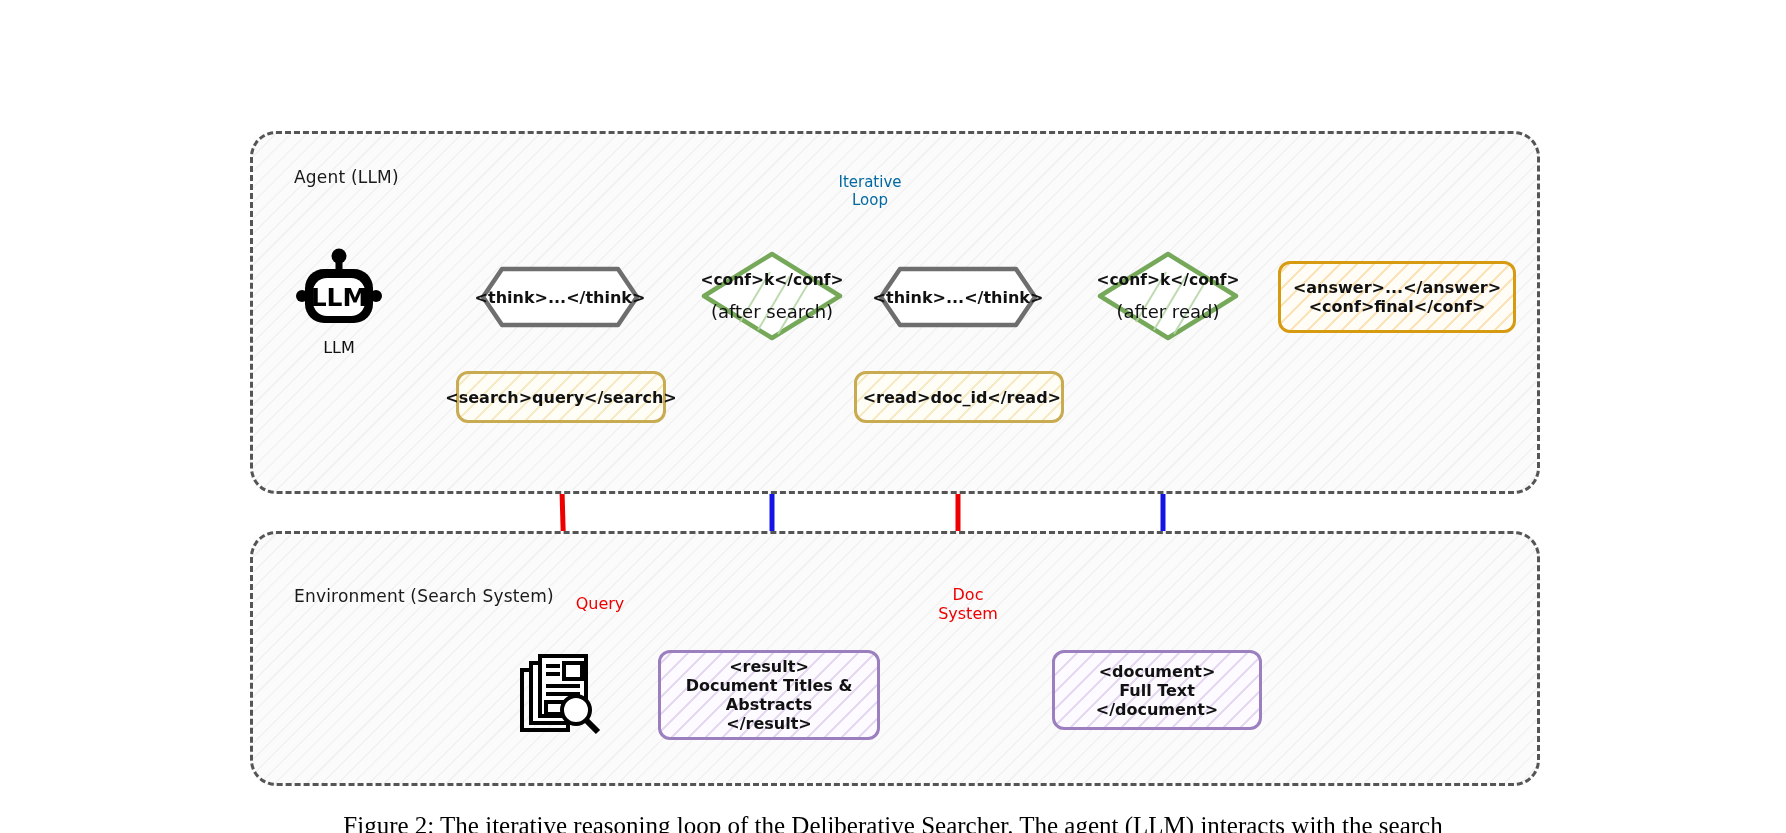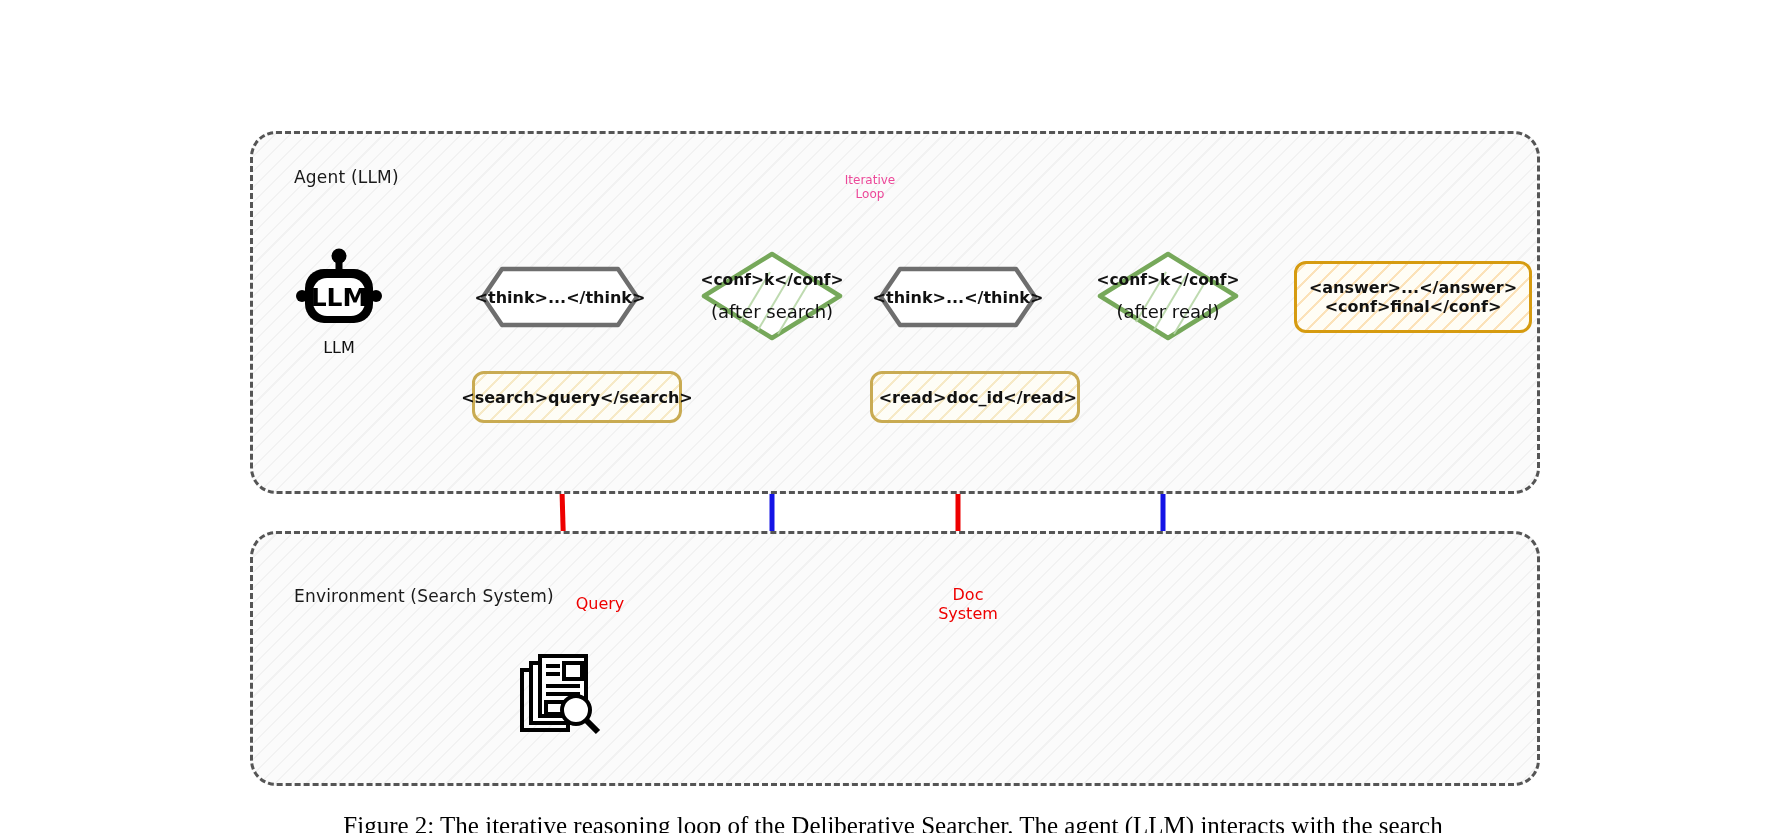--- a/index.html
+++ b/index.html
@@ -64,21 +64,20 @@
 
   
   .rbox {
     position: absolute;
     box-sizing: border-box;
     border-radius: 12px;
     display: flex; flex-direction: column;
     align-items: center; justify-content: center;
     text-align: center;
     color: #111111;
-    margin-left: 16px;
   }
   .rbox .l { white-space: nowrap; }
   .rbox .b { font-weight: bold; font-size: 16px; }
   .rbox .n { font-weight: bold; font-size: 16px; }
 
   .box-search {
     border: 3px solid #c9ab52;
     background:
       repeating-linear-gradient(-45deg,
         rgba(230,190,90,0.30) 0px, rgba(230,190,90,0.30) 2px,
@@ -102,21 +101,21 @@
       #fdfbff;
   }
 
   
   .flabel {
     position: absolute;
     white-space: pre-line;
     text-align: center;
     line-height: 1.2;
   }
-  .lbl-loop { font-size: 12px; color: #ec4899; }
+  .lbl-loop { font-size: 15px; color: #0369a1; }
   .lbl-red  { font-size: 16px; color: #ee0000; }
   .lbl-llm  { font-size: 16px; color: #111111; }
 
   
   #edges { position: absolute; left: 0; top: 0; width: 1786px; height: 833px; }
 
   .caption {
     position: absolute;
     left: 0; width: 1786px;
     text-align: center;
@@ -290,17 +289,28 @@
         <line x1="28" y1="26" x2="42" y2="26"></line>
         <line x1="28" y1="38" x2="62" y2="38"></line>
         <line x1="28" y1="46" x2="62" y2="46"></line>
         <rect x="28" y="54" width="20" height="12" fill="#fff"></rect>
         <circle cx="58" cy="62" r="14" fill="#fff"></circle>
         <line x1="68" y1="72" x2="80" y2="84" stroke-width="6"></line>
       </g>
     </svg>
   </div>
 
-
+  <div class="rbox box-purple" style="left:658px; top:650px; width:222px; height:90px;">
+    <span class="l b">&lt;result&gt;</span>
+    <span class="l n">Document Titles &amp;</span>
+    <span class="l n">Abstracts</span>
+    <span class="l b">&lt;/result&gt;</span>
+  </div>
+
+  <div class="rbox box-purple" style="left:1052px; top:650px; width:210px; height:80px;">
+    <span class="l b">&lt;document&gt;</span>
+    <span class="l n">Full Text</span>
+    <span class="l b">&lt;/document&gt;</span>
+  </div>
 
   <div class="caption" style="top:812px;">Figure 2: The iterative reasoning loop of the Deliberative Searcher. The agent (LLM) interacts with the search</div>
 
 </div>
 
 </body></html>

